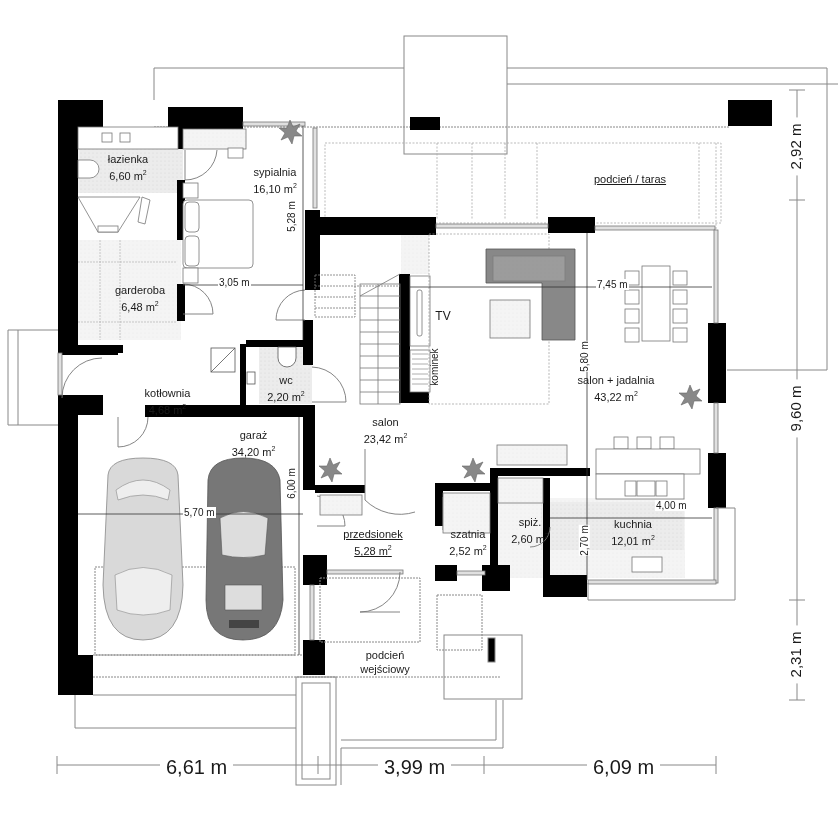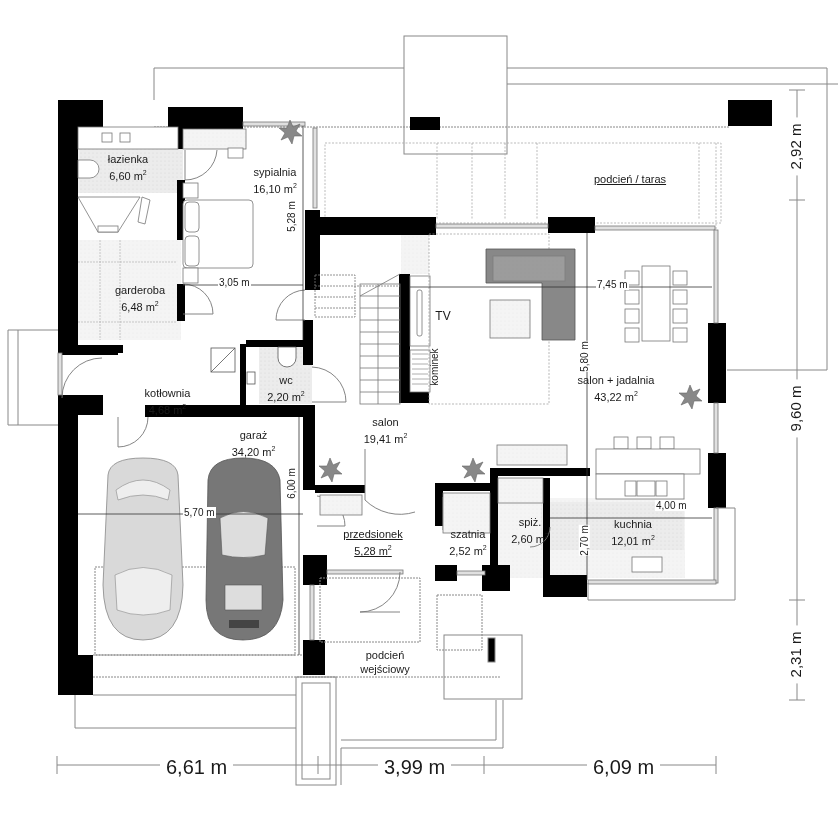--- a/index.html
+++ b/index.html
@@ -316,21 +316,21 @@
   <div class="lbl" style="left:262px;top:373px;width:48px;">
     <div>wc</div>
     <div class="area"><span>2,20 m</span><sup>2</sup></div>
   </div>
   <div class="lbl" style="left:226px;top:428px;width:55px;">
     <div>garaż</div>
     <div class="area"><span>34,20 m</span><sup>2</sup></div>
   </div>
   <div class="lbl" style="left:358px;top:415px;width:55px;">
     <div>salon</div>
-    <div class="area"><span>19,41 m</span><sup>2</sup></div>
+    <div class="area"><span>23,42 m</span><sup>2</sup></div>
   </div>
   <div class="lbl" style="left:340px;top:527px;width:66px;text-decoration:underline;">
     <div>przedsionek</div>
     <div class="area"><span>5,28 m</span><sup>2</sup></div>
   </div>
   <div class="lbl" style="left:445px;top:527px;width:46px;">
     <div>szatnia</div>
     <div class="area"><span>2,52 m</span><sup>2</sup></div>
   </div>
   <div class="lbl" style="left:507px;top:515px;width:46px;">

